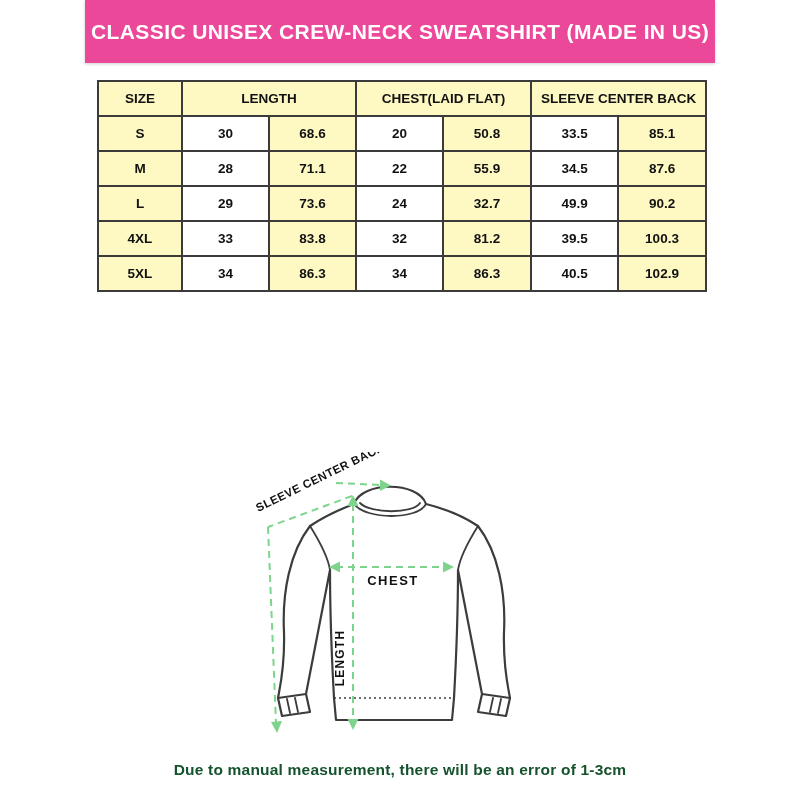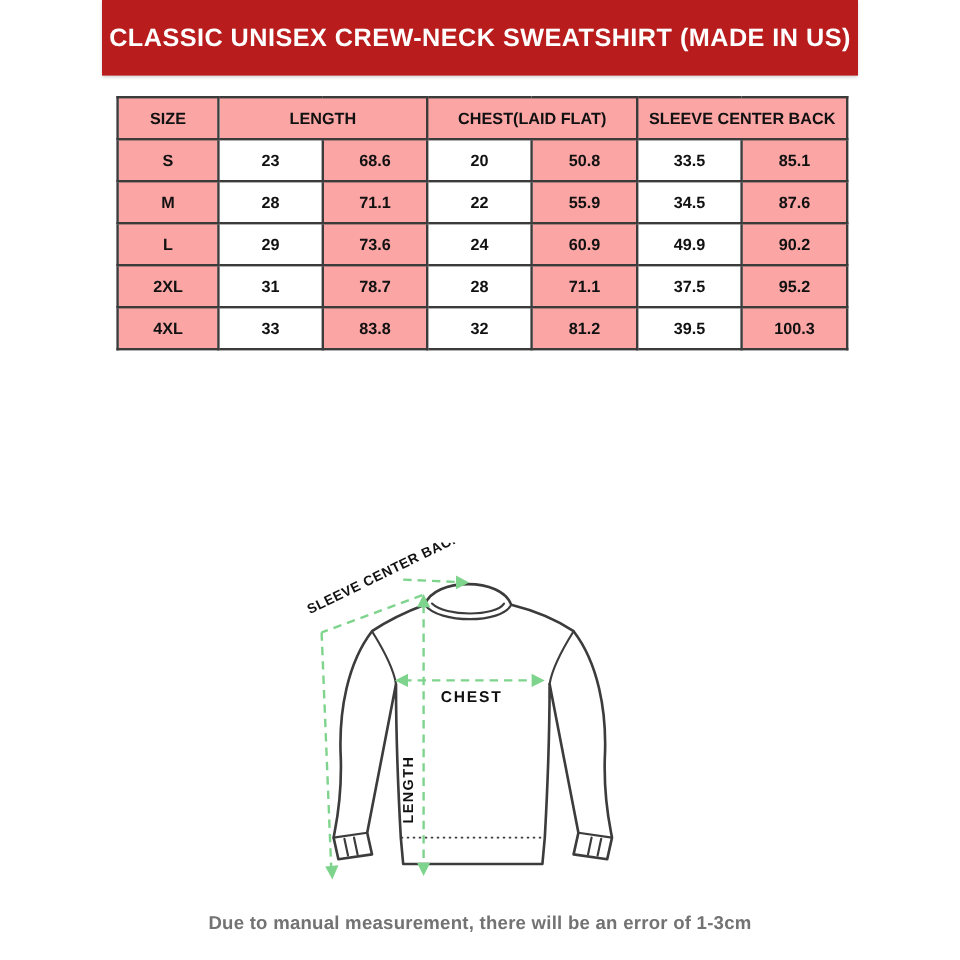--- a/index.html
+++ b/index.html
@@ -2,45 +2,45 @@
 <html><head>
 <meta charset="utf-8">
 <style>
   html,body{margin:0;padding:0;}
   body{
     width:800px;height:800px;background:#ffffff;position:relative;
     font-family:"Liberation Sans",sans-serif;overflow:hidden;
   }
   .banner{
     position:absolute;left:85px;top:0;width:630px;height:63px;
-    background:#b91c1c;color:#ffffff;
+    background:#ec4899;color:#ffffff;
     display:flex;align-items:center;justify-content:center;
     font-weight:bold;font-size:21px;letter-spacing:.4px;
     box-shadow:0 1px 3px rgba(0,0,0,.2);
     white-space:nowrap;
   }
   .tablewrap{position:absolute;left:97px;top:80px;}
   table{border-collapse:collapse;table-layout:fixed;width:608px;}
   th,td{
     border:2px solid #3b3b3b;background:#ffffff;
     text-align:center;vertical-align:middle;
     font-weight:bold;font-size:13.5px;color:#111111;
     height:33px;padding:0;overflow:hidden;white-space:nowrap;
   }
-  .g{background:#fca5a5;}
+  .g{background:#fef9c3;}
   .diagram{position:absolute;left:230px;top:452px;}
   .outline{fill:#ffffff;stroke:#3c3c3c;stroke-width:2.2;stroke-linejoin:round;stroke-linecap:round;}
   .seam{fill:none;stroke:#3c3c3c;stroke-width:1.8;stroke-linecap:round;}
   .stitch{fill:none;stroke:#3c3c3c;stroke-width:1.4;stroke-dasharray:2 3;}
   .measure{fill:none;stroke:#7ed48c;stroke-width:2;stroke-dasharray:7 5;}
   .mhead{fill:#7ed48c;stroke:none;}
   .dlabel{fill:#111111;font-family:"Liberation Sans",sans-serif;font-weight:bold;}
   .note{
     position:absolute;left:0;top:761px;width:100%;text-align:center;
-    color:#737373;font-weight:bold;font-size:15.5px;letter-spacing:.2px;
+    color:#14532d;font-weight:bold;font-size:15.5px;letter-spacing:.2px;
   }
 </style>
 </head>
 <body>
 
 <div class="banner">
   <span>CLASSIC UNISEX CREW-NECK SWEATSHIRT (MADE IN US)</span>
 </div>
 
 <div class="tablewrap">
@@ -58,62 +58,62 @@
       <tr>
         <th class="g">SIZE</th>
         <th class="g" colspan="2">LENGTH</th>
         <th class="g" colspan="2">CHEST(LAID FLAT)</th>
         <th class="g" colspan="2">SLEEVE CENTER BACK</th>
       </tr>
     </thead>
     <tbody id="size-rows">
         <tr>
           <td class="g">S</td>
-          <td>23</td>
+          <td>30</td>
           <td class="g">68.6</td>
           <td>20</td>
           <td class="g">50.8</td>
           <td>33.5</td>
           <td class="g">85.1</td>
         </tr>
         <tr>
           <td class="g">M</td>
           <td>28</td>
           <td class="g">71.1</td>
           <td>22</td>
           <td class="g">55.9</td>
           <td>34.5</td>
           <td class="g">87.6</td>
         </tr>
         <tr>
           <td class="g">L</td>
           <td>29</td>
           <td class="g">73.6</td>
           <td>24</td>
-          <td class="g">60.9</td>
+          <td class="g">32.7</td>
           <td>49.9</td>
           <td class="g">90.2</td>
-        </tr>
-        <tr>
-          <td class="g">2XL</td>
-          <td>31</td>
-          <td class="g">78.7</td>
-          <td>28</td>
-          <td class="g">71.1</td>
-          <td>37.5</td>
-          <td class="g">95.2</td>
         </tr>
         <tr>
           <td class="g">4XL</td>
           <td>33</td>
           <td class="g">83.8</td>
           <td>32</td>
           <td class="g">81.2</td>
           <td>39.5</td>
           <td class="g">100.3</td>
+        </tr>
+        <tr>
+          <td class="g">5XL</td>
+          <td>34</td>
+          <td class="g">86.3</td>
+          <td>34</td>
+          <td class="g">86.3</td>
+          <td>40.5</td>
+          <td class="g">102.9</td>
         </tr>
       </tbody>
   </table>
 </div>
 
 <svg class="diagram" width="340" height="300" viewBox="0 0 340 300">
 
   <path class="outline" d="
     M124,52
     C108,58 92,66 80,74

